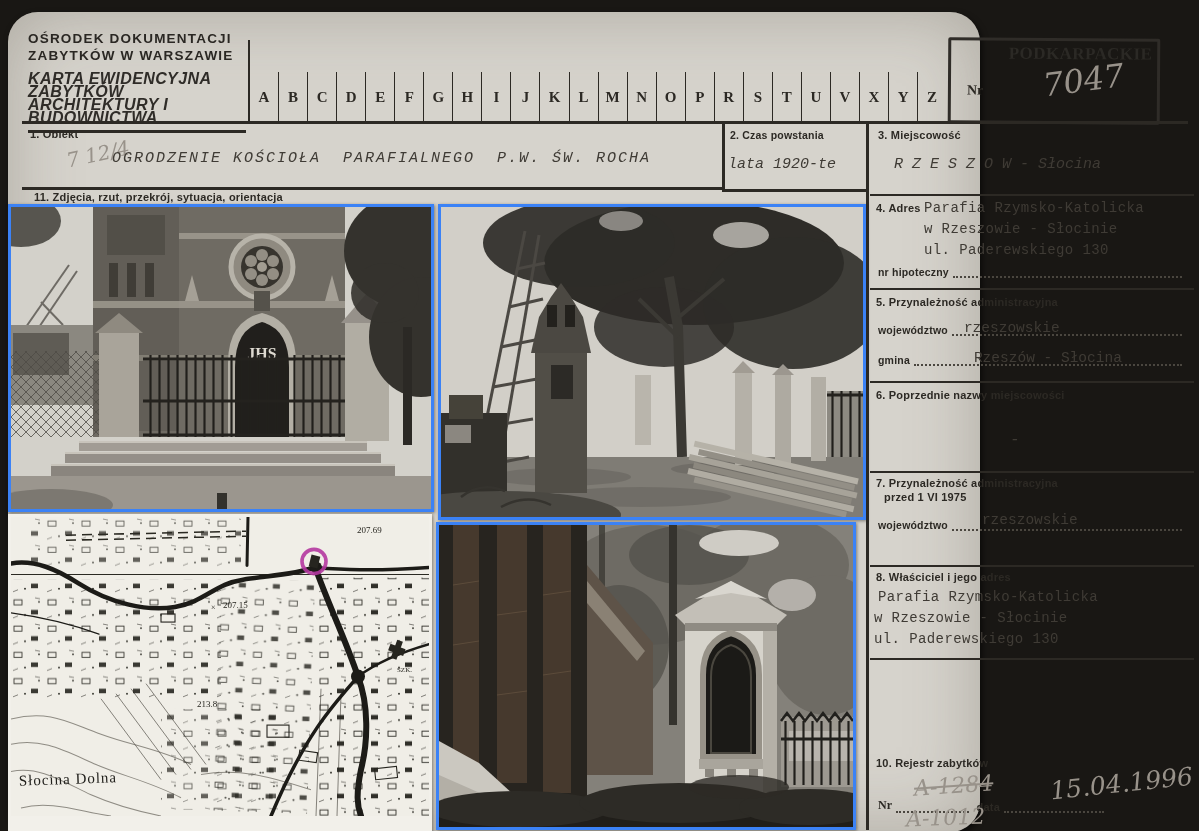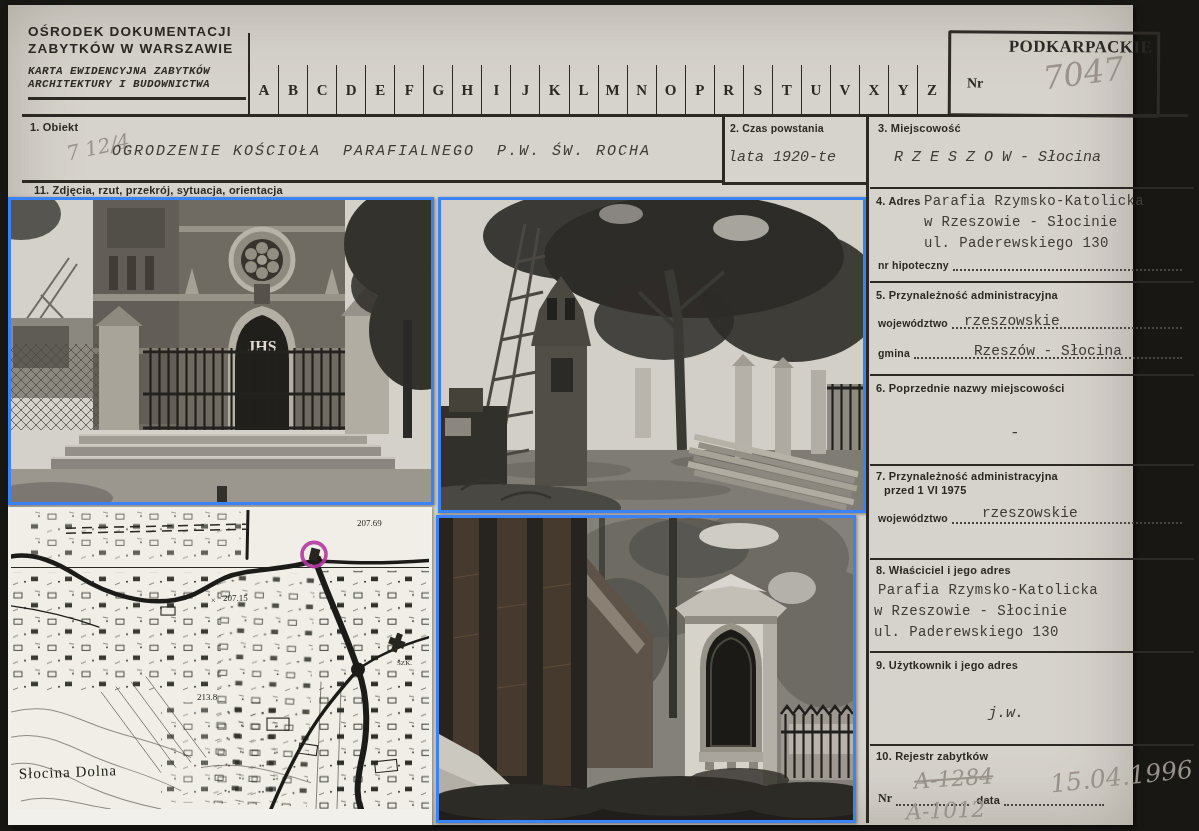--- a/index.html
+++ b/index.html
@@ -2,34 +2,35 @@
 <html><head>
 <meta charset="utf-8">
 <style>
   html,body{margin:0;padding:0;}
   body{
     width:1199px;height:831px;position:relative;overflow:hidden;
     background:#191714;
     font-family:"Liberation Sans",sans-serif;
   }
   .card{
-    position:absolute;left:8px;top:5px;width:1125px;height:820px;
+    position:absolute;left:8px;top:12px;width:972px;height:820px;
     background:#d6d3cc;
     box-shadow:inset 0 0 70px rgba(95,88,76,.35), 2px 3px 6px rgba(0,0,0,.6);
+    border-radius:30px;
   }
   .abs{position:absolute;}
   .lbl{font-weight:bold;font-size:11px;color:#2c2924;letter-spacing:.2px;white-space:nowrap;}
   .mono{font-family:"Liberation Mono","DejaVu Sans Mono",monospace;color:#3f3b35;white-space:pre;font-style:italic;}
   .pencil{font-family:"DejaVu Serif",serif;font-style:italic;color:#98928a;white-space:nowrap;}
   .hline{position:absolute;background:#2c2924;}
   .vline{position:absolute;background:#2c2924;}
   
   .orgbox{position:absolute;left:20px;top:18px;width:218px;}
   .org1{font-weight:bold;font-size:13.5px;color:#2a2723;letter-spacing:1.2px;line-height:17px;}
-  .org2{font-weight:bold;font-style:italic;font-size:11px;color:#2f2c28;letter-spacing:.4px;line-height:13px;margin-top:8px;font-family:Liberation Mono, monospace;}
+  .org2{font-weight:bold;font-style:italic;font-size:16px;color:#2f2c28;letter-spacing:.4px;line-height:13px;margin-top:8px;}
   .orgbox .rule{height:3px;background:#2c2924;margin-top:6px;}
   .alpha{position:absolute;left:242px;top:60px;width:696px;height:50px;display:flex;}
   .alpha .cell{flex:1;display:flex;align-items:center;justify-content:center;
     border-left:1.6px solid #2c2924;font-family:"Liberation Serif",serif;
     font-weight:bold;font-size:15px;color:#2c2924;}
   .alpha .cell:first-child{border-left:none;}
   .stamp{position:absolute;left:940px;top:26px;width:206px;height:80px;
     border:3.5px solid #2f2c28;transform:rotate(.4deg);border-radius:2px;}
   .stamp-title{position:absolute;right:5px;top:3px;font-family:"Liberation Serif",serif;
     font-weight:bold;font-size:17px;letter-spacing:.4px;color:#2b2925;}
@@ -177,24 +178,20 @@
     </div>
   </div>
 
   <div class="fbox" style="left:862px;top:555px;width:324px;height:93px;">
     <div class="lbl abs" style="left:6px;top:4px;">8. Właściciel i jego adres</div>
     <div class="addr" style="left:8px;top:20px;">Parafia Rzymsko-Katolicka</div>
     <div class="addr" style="left:4px;top:41px;">w Rzeszowie - Słocinie</div>
     <div class="addr" style="left:4px;top:62px;">ul. Paderewskiego 130</div>
   </div>
 
-  <div class="fbox" style="left:862px;top:648px;width:324px;height:93px;">
-    <div class="lbl abs" style="left:6px;top:6px;">9. Użytkownik i jego adres</div>
-    <div class="mono abs" style="left:118px;top:52px;font-size:15px;">j.w.</div>
-  </div>
 
   <div class="fbox" style="left:862px;top:741px;width:324px;height:79px;border-bottom:none;">
     <div class="lbl abs" style="left:6px;top:4px;">10. Rejestr zabytków</div>
     <div class="dotrow" style="top:44px;right:90px;">
       <span class="lbl" style="font-size:12px;font-family:'Liberation Serif',serif;">Nr</span>
       <span class="leader"></span>
       <span class="lbl" style="font-size:11px;margin-left:8px;">data</span>
       <span class="leader" style="min-width:100px;"></span>
     </div>
     <div class="pencil abs" style="left:44px;top:20px;font-size:22px;transform:rotate(-4deg);text-decoration:line-through;text-decoration-thickness:2px;">A-1284</div>

